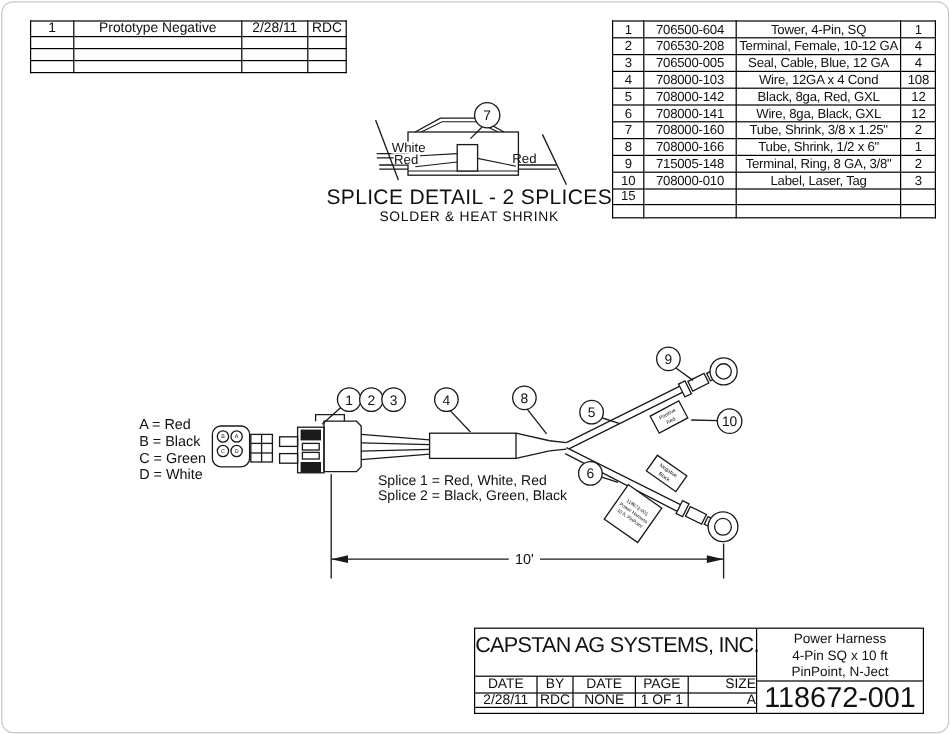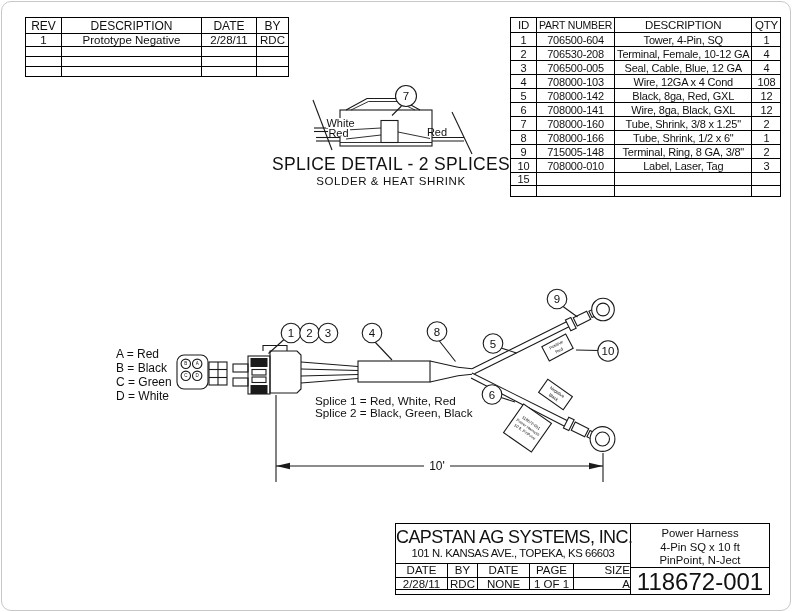--- a/index.html
+++ b/index.html
@@ -64,26 +64,20 @@
 <div class="page-border"></div>
 
 <table class="rev-table">
   <colgroup>
       <col style="width:36px">
       <col style="width:140px">
       <col style="width:55px">
       <col style="width:32px">
     </colgroup>
   <tbody>
-      <tr>
-    <th>REV</th>
-    <th>DESCRIPTION</th>
-    <th>DATE</th>
-    <th>BY</th>
-  </tr>
   <tr class="r1">
     <td>1</td>
     <td>Prototype Negative</td>
     <td>2/28/11</td>
     <td>RDC</td>
   </tr>
   <tr class="re">
     <td></td>
     <td></td>
     <td></td>
@@ -105,26 +99,20 @@
   </table>
 
 <table class="parts-table">
   <colgroup>
       <col style="width:26px">
       <col style="width:77px">
       <col style="width:135px">
       <col style="width:29px">
     </colgroup>
   <tbody>
-      <tr>
-    <th>ID</th>
-    <th class="pn">PART NUMBER</th>
-    <th>DESCRIPTION</th>
-    <th>QTY</th>
-  </tr>
   <tr>
         <td>1</td>
         <td>706500-604</td>
         <td>Tower, 4-Pin, SQ</td>
         <td>1</td>
       </tr>
   <tr>
         <td>2</td>
         <td>706530-208</td>
         <td>Terminal, Female, 10-12 GA</td>
@@ -368,21 +356,20 @@
     <polygon class="blk" points="276,466 290,462.8 290,469.2"></polygon>
     <polygon class="blk" points="603,466 589,462.8 589,469.2"></polygon>
     <text class="t12 mid" x="437" y="470">10'</text>
   </g>
 </svg>
 
 <div class="title-block">
   <div class="tb-left">
     <div class="tb-company-cell">
       <div class="tb-company">CAPSTAN AG SYSTEMS, INC.</div>
-      <div class="tb-address">101 N. KANSAS AVE., TOPEKA, KS 66603</div>
     </div>
     <div class="tb-fields">
       <div>DATE</div>
       <div>BY</div>
       <div>DATE</div>
       <div>PAGE</div>
       <div class="last">SIZE</div>
       <div class="val">2/28/11</div>
       <div class="val">RDC</div>
       <div class="val">NONE</div>

